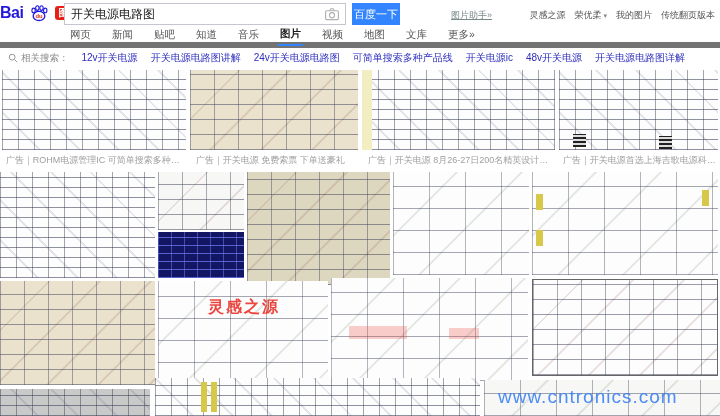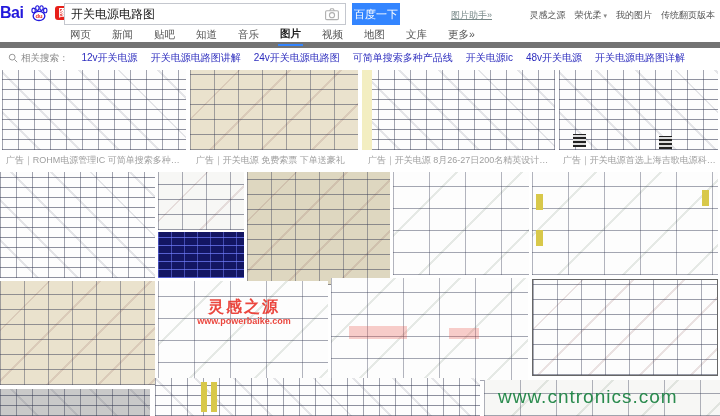--- a/index.html
+++ b/index.html
@@ -62,21 +62,21 @@
   .ybar{position:absolute;width:7px;height:16px;background:#d8c84a;}
   .qr{position:absolute;width:13px;height:13px;background-color:#333;
       background-image:repeating-linear-gradient(0deg,#222 0 2px,#ddd 2px 4px),
       repeating-linear-gradient(90deg,#222 0 2px,transparent 2px 4px);}
   .redblock{position:absolute;background:rgba(235,80,70,.28);}
   .cap{position:absolute;font-size:9px;color:#9e9e9e;white-space:nowrap;overflow:hidden;
        text-overflow:ellipsis;}
   .wm-red{position:absolute;text-align:center;color:#e8281e;pointer-events:none;line-height:1.15;}
   .wm-red .t{font-size:16px;font-weight:bold;letter-spacing:2px;opacity:.85;}
   .wm-red .u{font-size:9px;font-weight:bold;opacity:.85;}
-  .wm-green{position:absolute;color:#15803d;font-size:19px;opacity:.9;pointer-events:none;
+  .wm-green{position:absolute;color:#3b82f6;font-size:19px;opacity:.9;pointer-events:none;
             letter-spacing:1px;}
   .caret{font-size:7px;color:#888;}
 </style>
 </head>
 <body>
 
 <div class="hdr">
   <a class="logo">
     <span class="bai">Bai</span>
     <svg class="paw" width="20" height="20" viewBox="0 0 24 24">
@@ -169,21 +169,20 @@
   <div class="tile p-cream l-med" style="left:0px;top:213px;width:155px;height:104px"></div>
   <div class="tile p-white l-sparse" style="left:158px;top:213px;width:170px;height:104px"></div>
   <div class="tile p-white l-sparse" style="left:331px;top:210px;width:197px;height:103px">
     <div class="redblock" style="left:18px;top:48px;width:58px;height:13px"></div>
     <div class="redblock" style="left:118px;top:50px;width:30px;height:11px"></div>
   </div>
   <div class="tile p-white l-med boxed" style="left:532px;top:211px;width:186px;height:97px"></div>
 
   <div class="wm-red" style="left:160px;top:230px;width:168px">
     <div class="t">灵感之源</div>
-    <div class="u">www.powerbaike.com</div>
   </div>
 
   <div class="tile p-grey l-dense" style="left:0px;top:321px;width:150px;height:27px"></div>
   <div class="tile p-white l-dense" style="left:155px;top:310px;width:325px;height:38px">
     <div class="ybar" style="left:46px;top:4px;height:30px;width:6px"></div>
     <div class="ybar" style="left:56px;top:4px;height:30px;width:6px"></div>
   </div>
   <div class="tile p-white2 l-sparse" style="left:484px;top:312px;width:236px;height:36px"></div>
   <div class="wm-green" style="left:498px;top:318px">www.cntronics.com</div>
 

